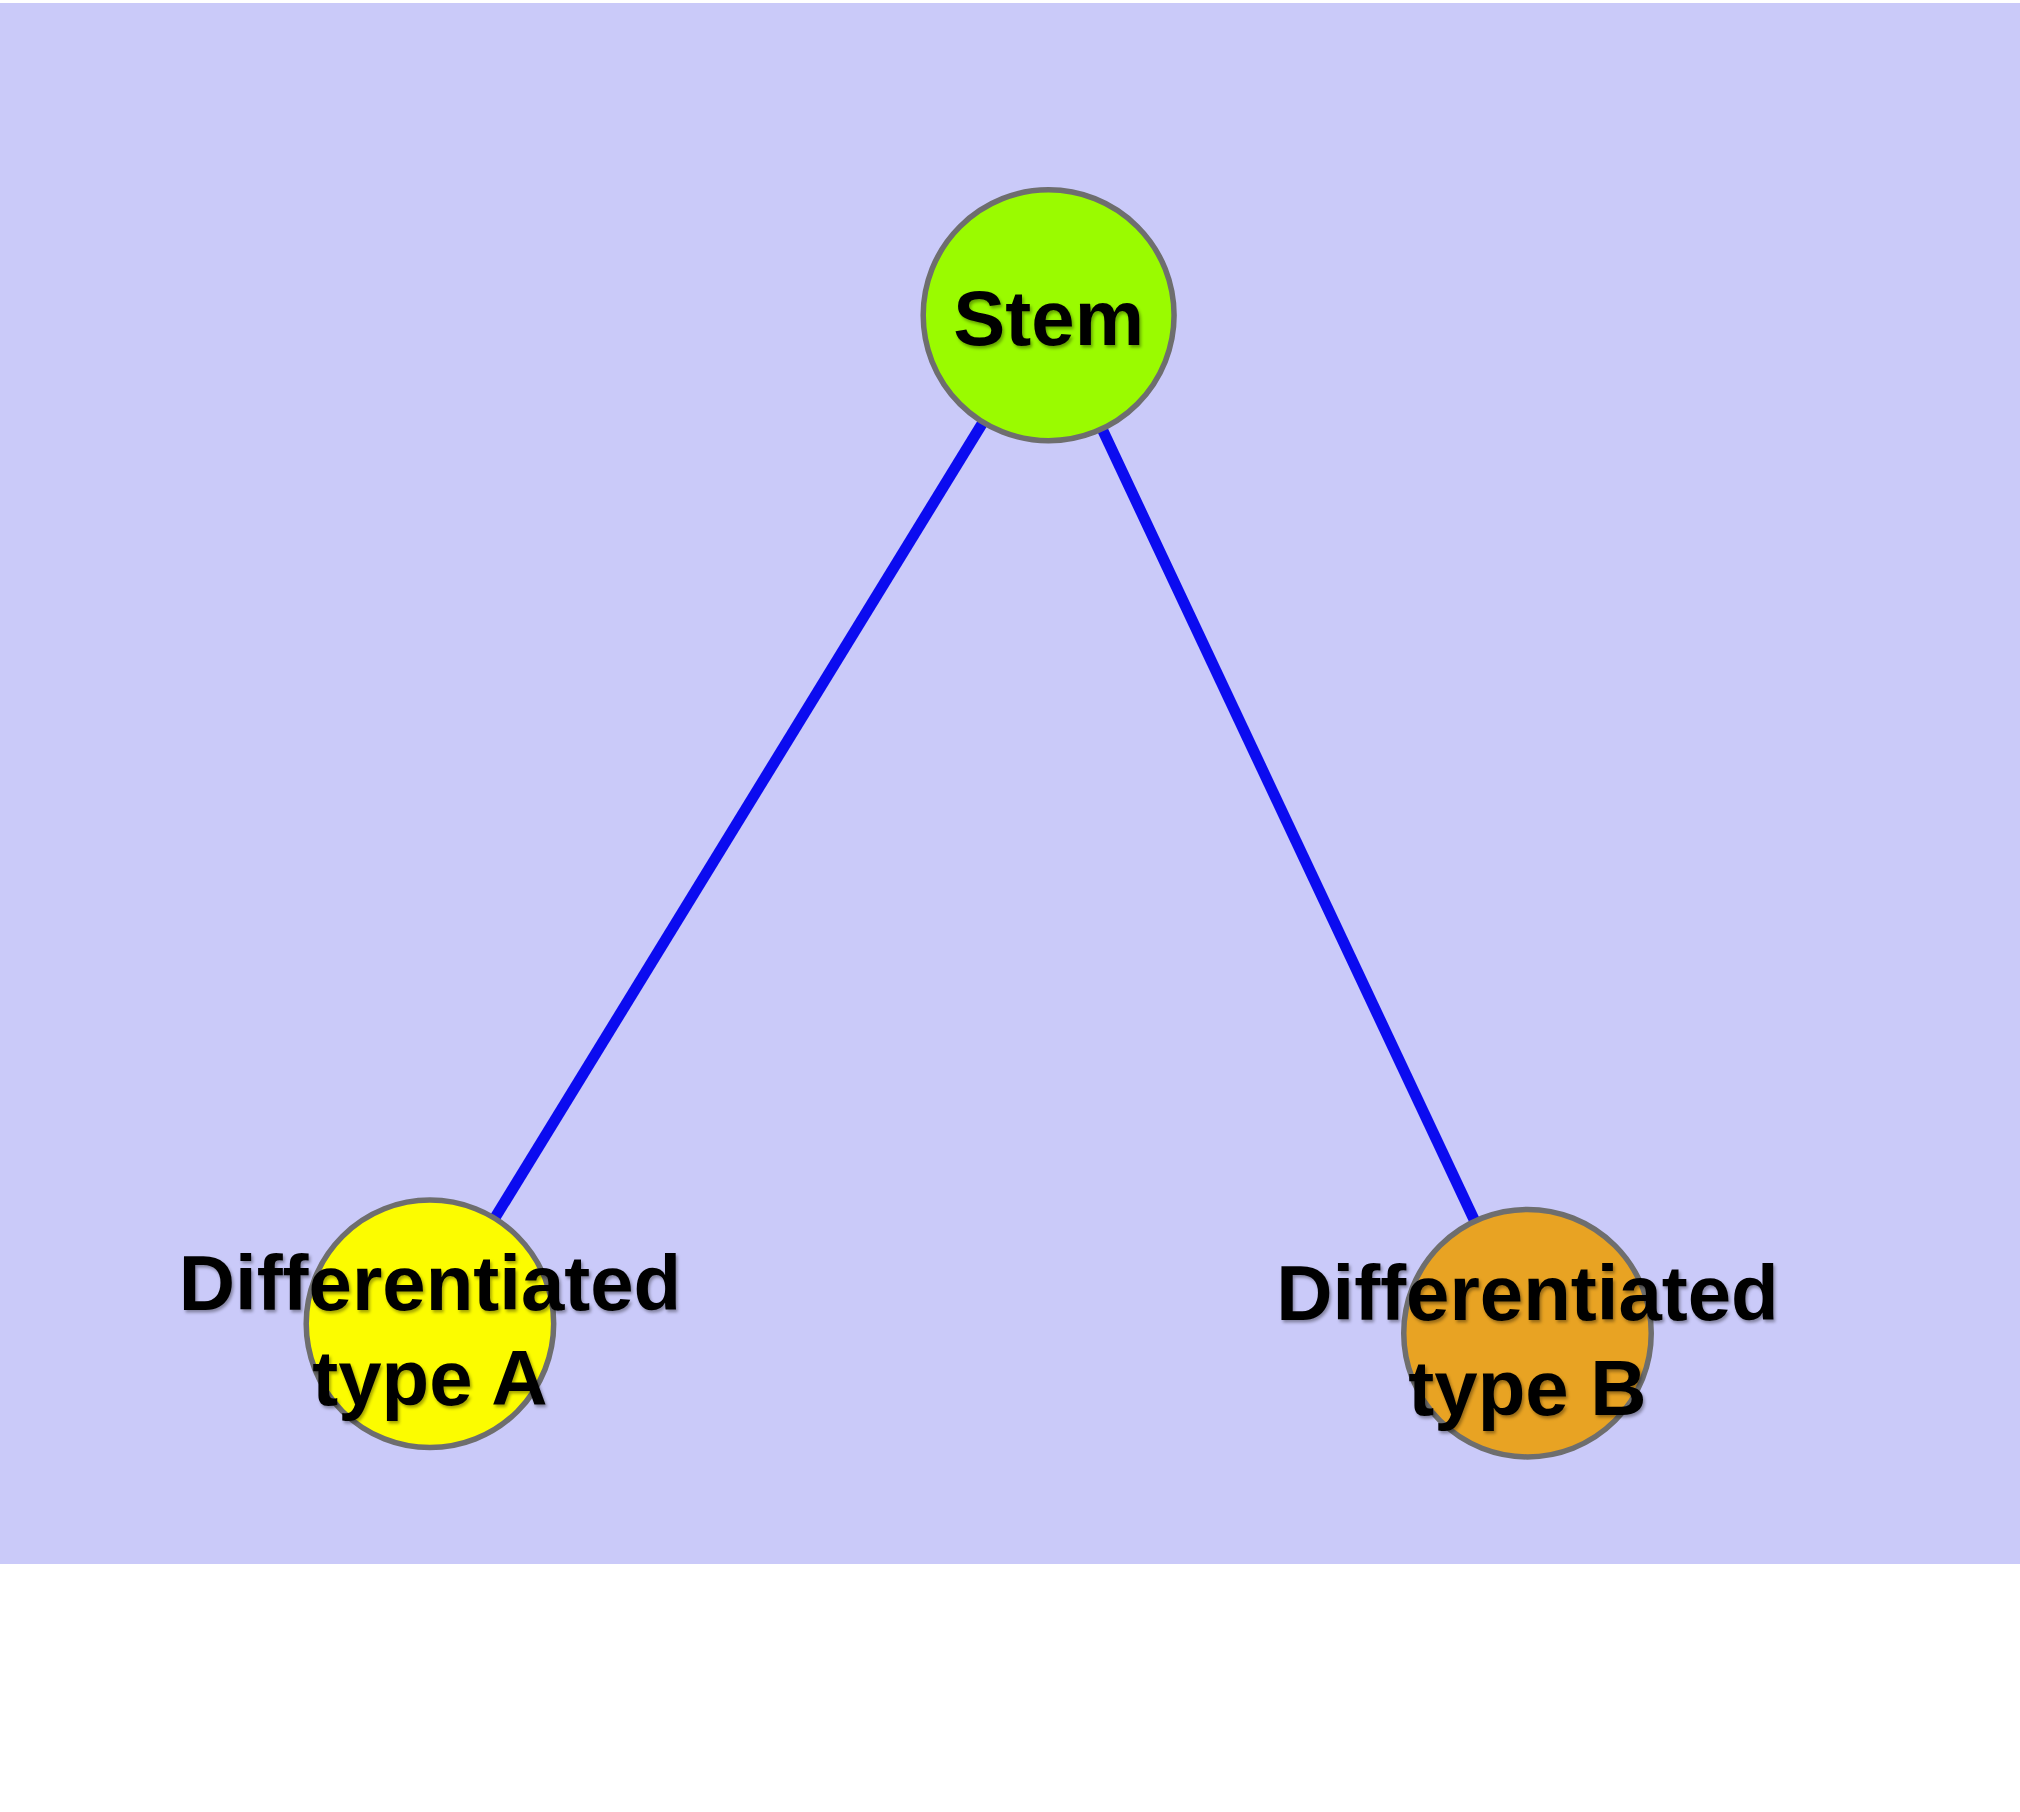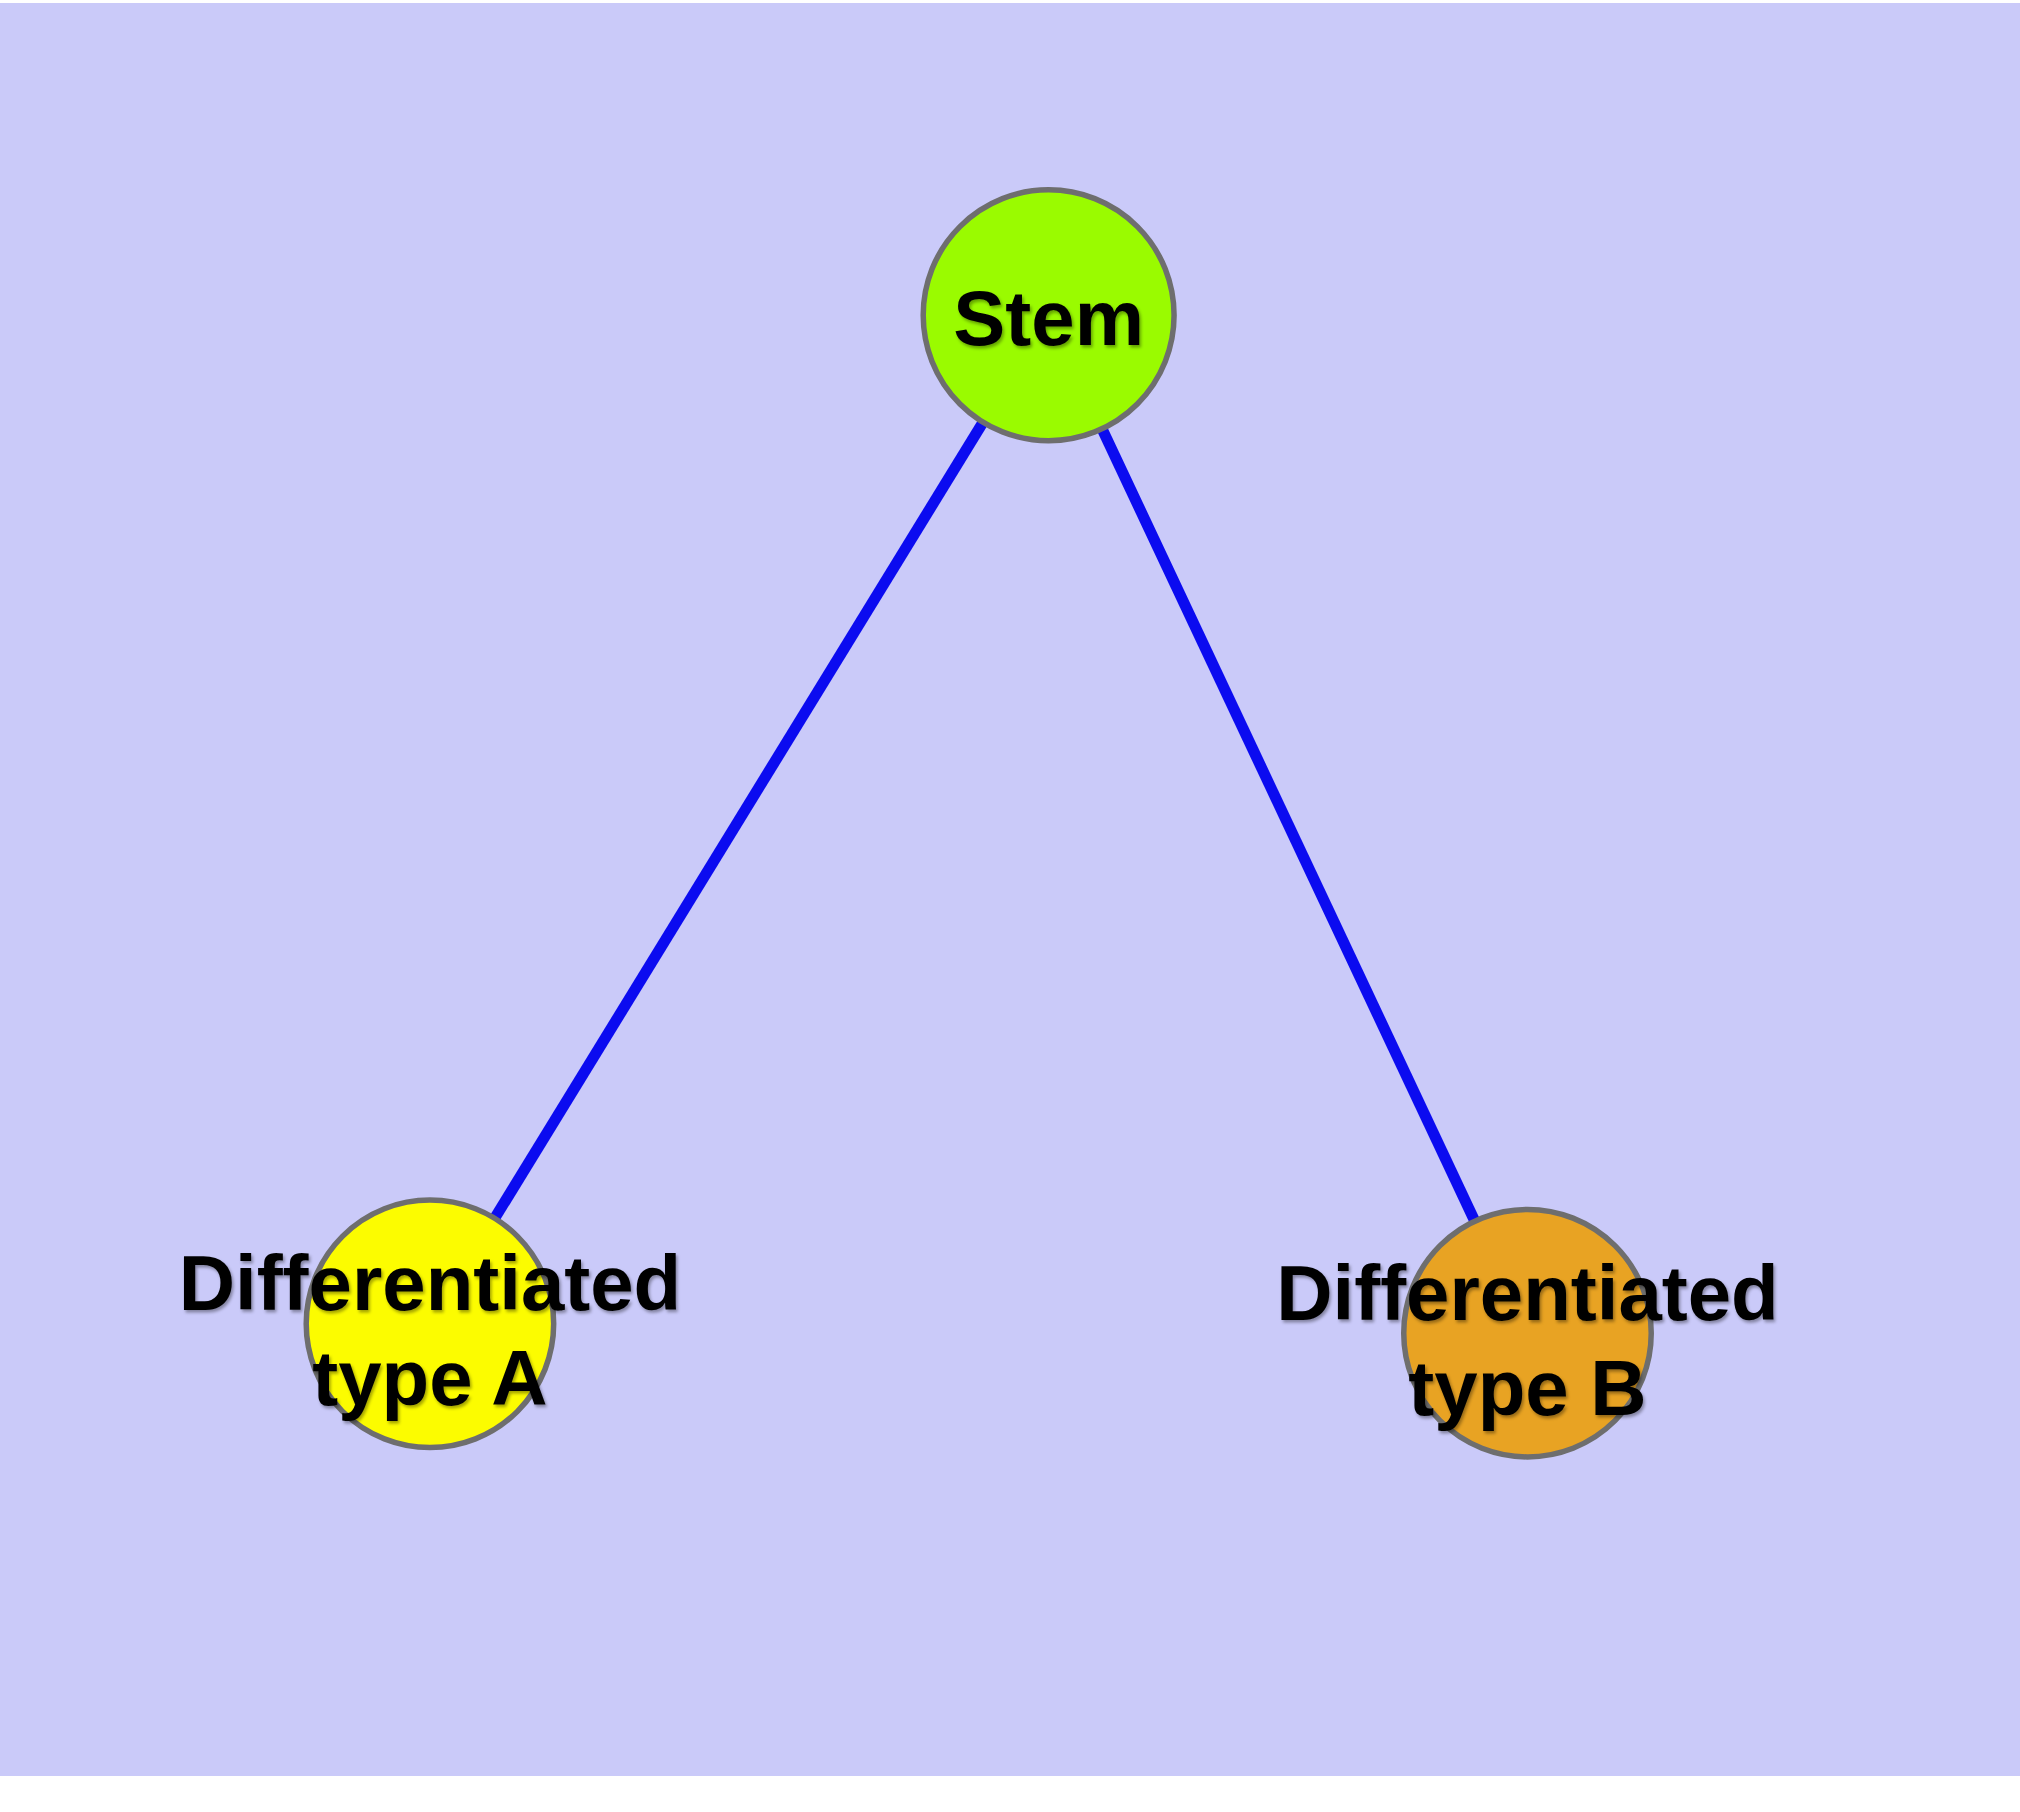--- a/index.html
+++ b/index.html
@@ -5,21 +5,21 @@
   html, body {
     margin: 0;
     padding: 0;
     width: 2021px;
     height: 1812px;
     overflow: hidden;
   }
   .page {
     position: relative;
     width: 2021px;
-    height: 1776px;
+    height: 1564px;
     background: #ffffff;
   }
   .canvas {
     position: absolute;
     left: 0;
     top: 2.5px;
     right: 0;
     bottom: 0;
   }
   svg.graph {

